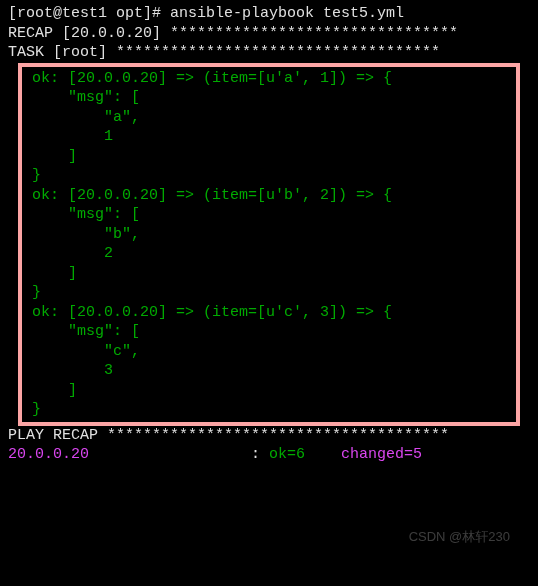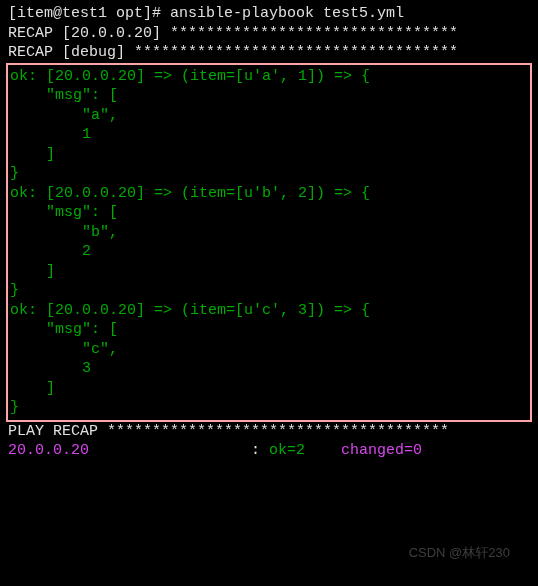--- a/index.html
+++ b/index.html
@@ -20,44 +20,44 @@
     }
     .line {
       white-space: pre;
       line-height: 1.3;
       padding: 0 8px;
     }
     .white { color: #e0e0e0; }
     .green { color: #00aa00; }
     .yellow { color: #d946ef; }
     .red-box {
-      border: 2px solid #fca5a5;
-      margin: 0 6px;
-      padding: 2px 0;
+      border: 4px solid #fca5a5;
+      margin: 0 18px;
+      padding: 2px 8px;
     }
     .red-box .line {
       padding: 0 2px;
     }
     .watermark {
       position: absolute;
-      bottom: 24px;
+      bottom: 40px;
       right: 28px;
       color: rgba(200,200,200,0.3);
       font-size: 13px;
       font-family: sans-serif;
     }
   </style>
 </head>
 <body>
 
-<div class="line white">[item@test1 opt]# ansible-playbook test5.yml</div>
+<div class="line white">[root@test1 opt]# ansible-playbook test5.yml</div>
 <div class="line"></div>
 <div class="line white">RECAP [20.0.0.20] ********************************</div>
 <div class="line"></div>
-<div class="line white">RECAP [debug] ************************************</div>
+<div class="line white">TASK [root] ************************************</div>
 
 <div class="red-box">
   <div class="line green">ok: [20.0.0.20] =&gt; (item=[u'a', 1]) =&gt; {</div>
   <div class="line green">    "msg": [</div>
   <div class="line green">        "a",</div>
   <div class="line green">        1</div>
   <div class="line green">    ]</div>
   <div class="line green">}</div>
 
   <div class="line green">ok: [20.0.0.20] =&gt; (item=[u'b', 2]) =&gt; {</div>
@@ -70,15 +70,15 @@
   <div class="line green">ok: [20.0.0.20] =&gt; (item=[u'c', 3]) =&gt; {</div>
   <div class="line green">    "msg": [</div>
   <div class="line green">        "c",</div>
   <div class="line green">        3</div>
   <div class="line green">    ]</div>
   <div class="line green">}</div>
 </div>
 
 <div class="line"></div>
 <div class="line white">PLAY RECAP **************************************</div>
-<div class="line"><span class="yellow">20.0.0.20</span><span class="white">                  : </span><span class="green">ok=2   </span><span class="yellow"> changed=0 </span></div>
+<div class="line"><span class="yellow">20.0.0.20</span><span class="white">                  : </span><span class="green">ok=6   </span><span class="yellow"> changed=5 </span></div>
 
 <div class="watermark">CSDN @林轩230</div>
 
 </body></html>

